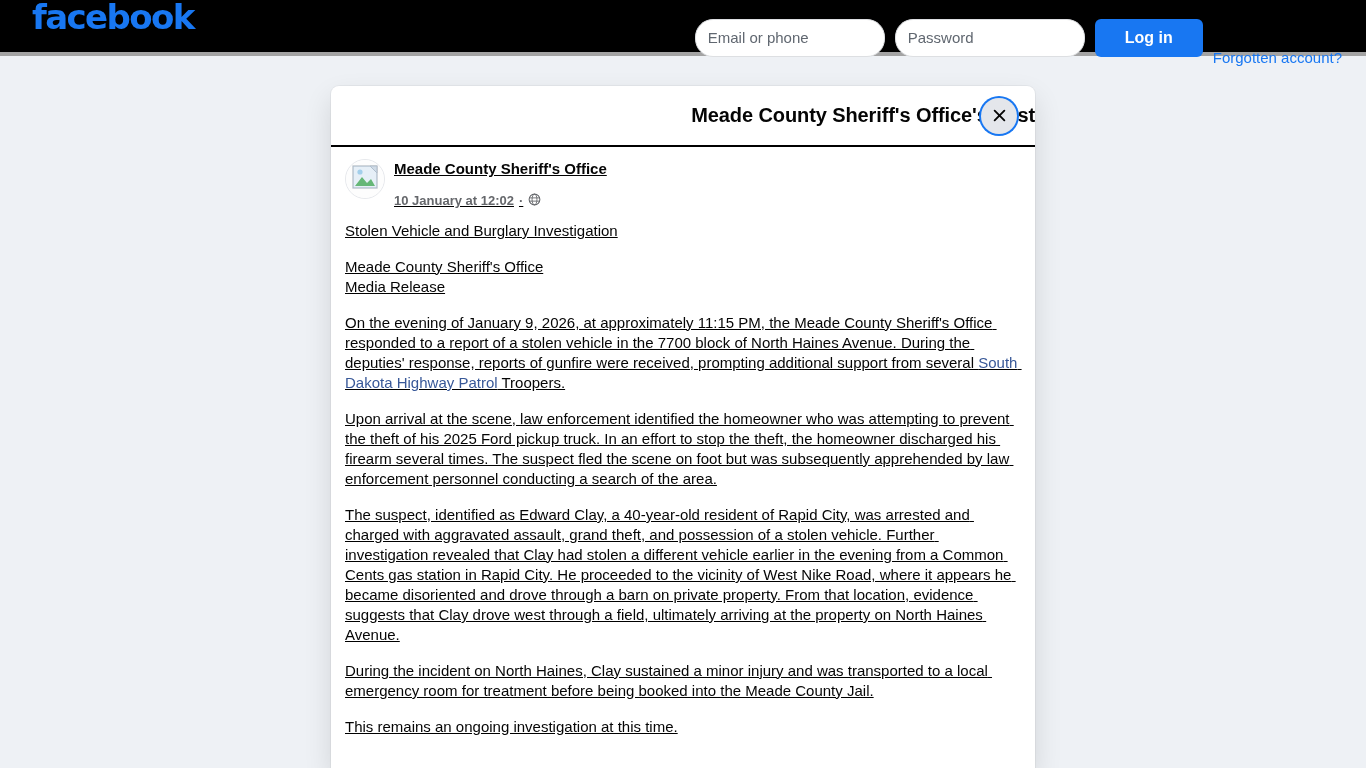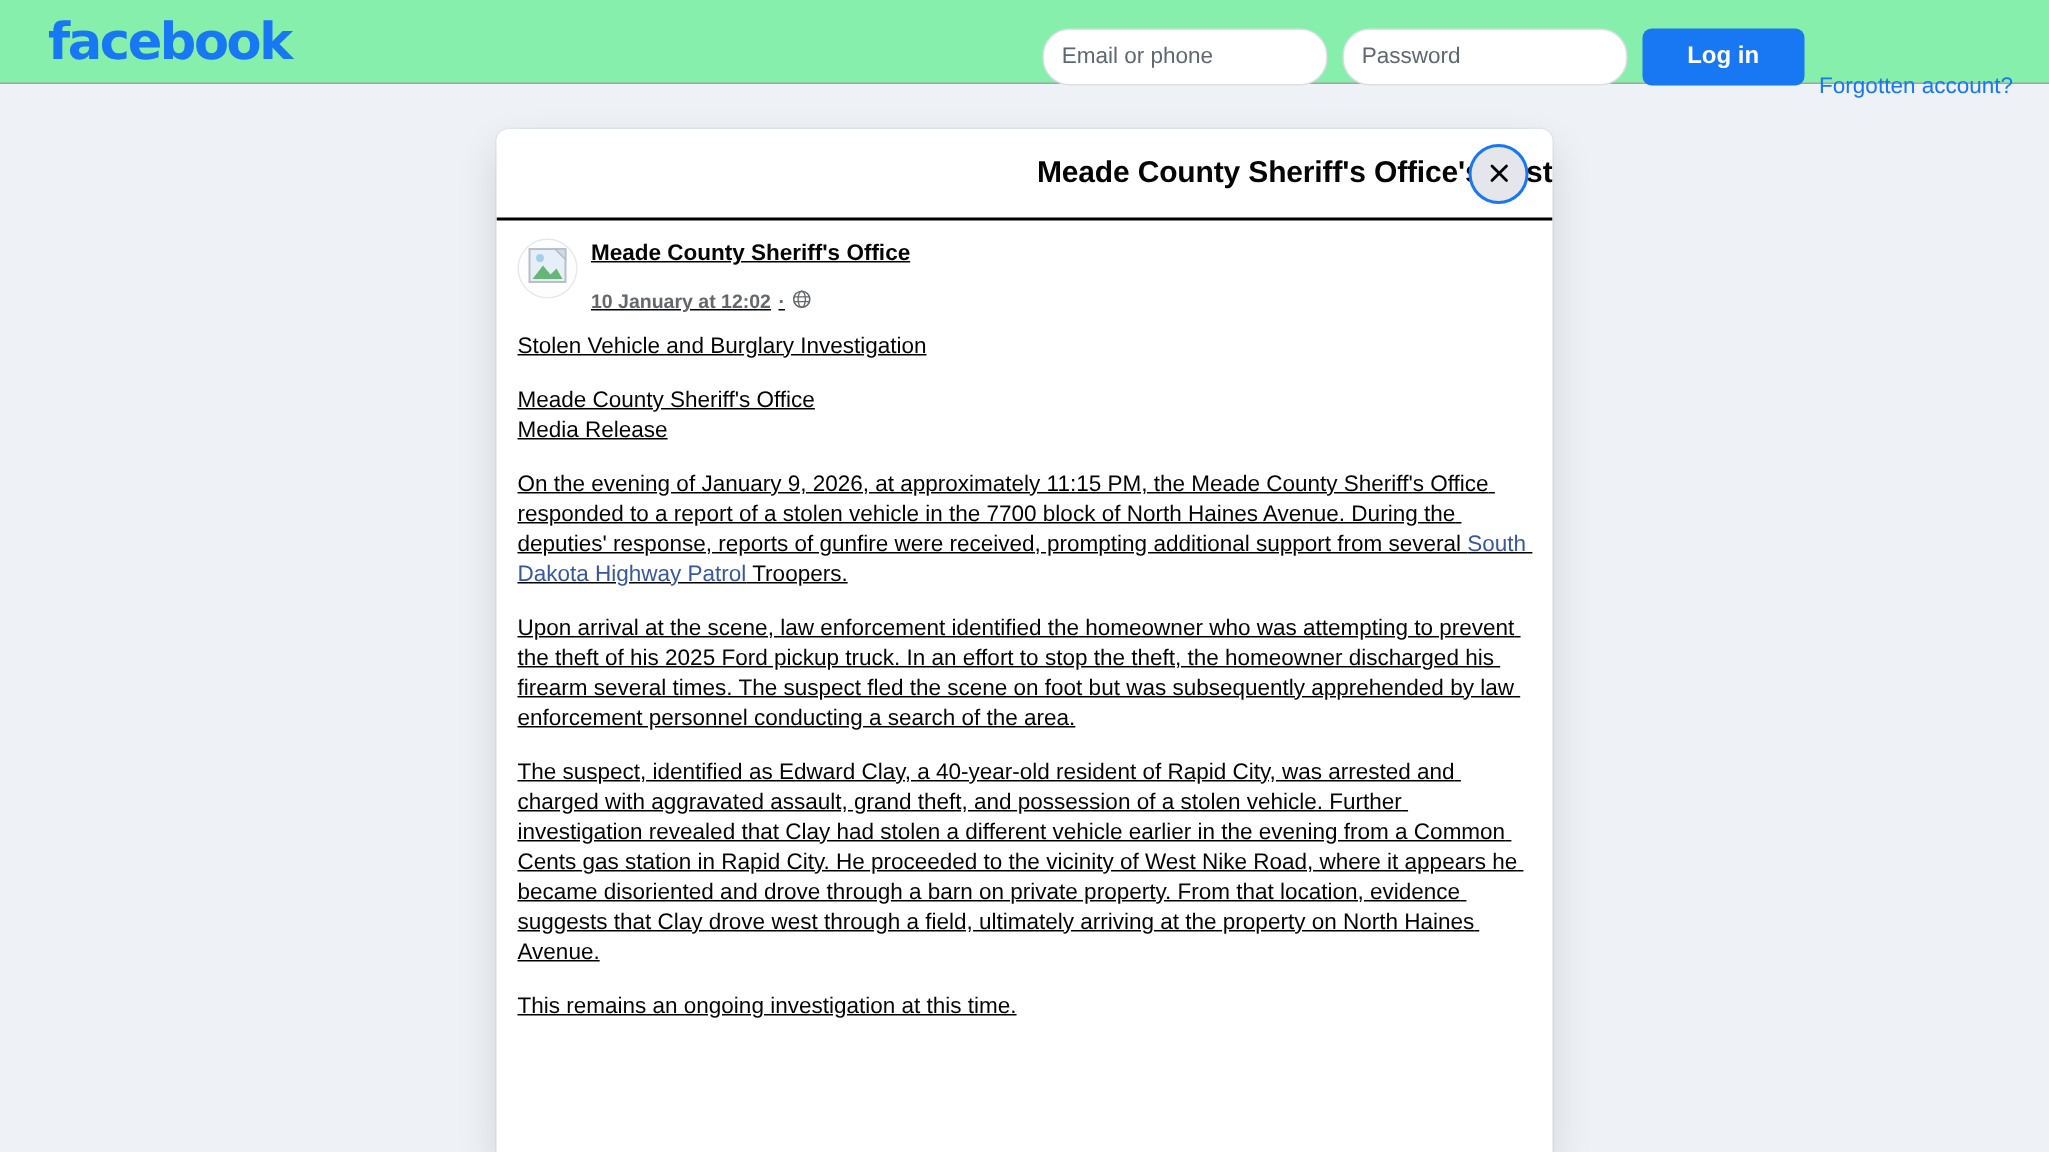--- a/index.html
+++ b/index.html
@@ -12,24 +12,24 @@
     background: #eef1f5;
     font-family: "Liberation Sans", sans-serif;
   }
 
   
   .topbar {
     position: absolute;
     top: 0; left: 0;
     width: 1366px;
     height: 56px;
-    background: #86efac;
-    border-bottom: 1px solid #a3a3a3;
-    display: flex;
-    align-items: center;
+    background: #000000;
+    border-bottom: 4px solid #a3a3a3;
+    display: flex;
+    align-items: flex-start;
   }
   .fb-logo {
     margin-left: 32px;
     font-family: "DejaVu Sans", sans-serif;
     font-size: 34px;
     font-weight: 700;
     letter-spacing: -1.6px;
     color: #1877f2;
     line-height: 1;
     cursor: pointer;
@@ -246,18 +246,19 @@
       </div>
     </div>
 
     <div class="post-text">
       <p>Stolen Vehicle and Burglary Investigation</p>
       <p>Meade County Sheriff's Office
 Media Release</p>
       <p><span>On the evening of January 9, 2026, at approximately 11:15 PM, the Meade County Sheriff's Office responded to a report of a stolen vehicle in the 7700 block of North Haines Avenue. During the deputies' response, reports of gunfire were received, prompting additional support from several </span><a class="inline-link" href="#">South Dakota Highway Patrol</a><span> Troopers.</span></p>
       <p>Upon arrival at the scene, law enforcement identified the homeowner who was attempting to prevent the theft of his 2025 Ford pickup truck. In an effort to stop the theft, the homeowner discharged his firearm several times. The suspect fled the scene on foot but was subsequently apprehended by law enforcement personnel conducting a search of the area.</p>
       <p>The suspect, identified as Edward Clay, a 40-year-old resident of Rapid City, was arrested and charged with aggravated assault, grand theft, and possession of a stolen vehicle. Further investigation revealed that Clay had stolen a different vehicle earlier in the evening from a Common Cents gas station in Rapid City. He proceeded to the vicinity of West Nike Road, where it appears he became disoriented and drove through a barn on private property. From that location, evidence suggests that Clay drove west through a field, ultimately arriving at the property on North Haines Avenue.</p>
+      <p>During the incident on North Haines, Clay sustained a minor injury and was transported to a local emergency room for treatment before being booked into the Meade County Jail.</p>
       <p>This remains an ongoing investigation at this time.</p>
 
     </div>
 
   </div>
 </div>
 
 </body></html>

